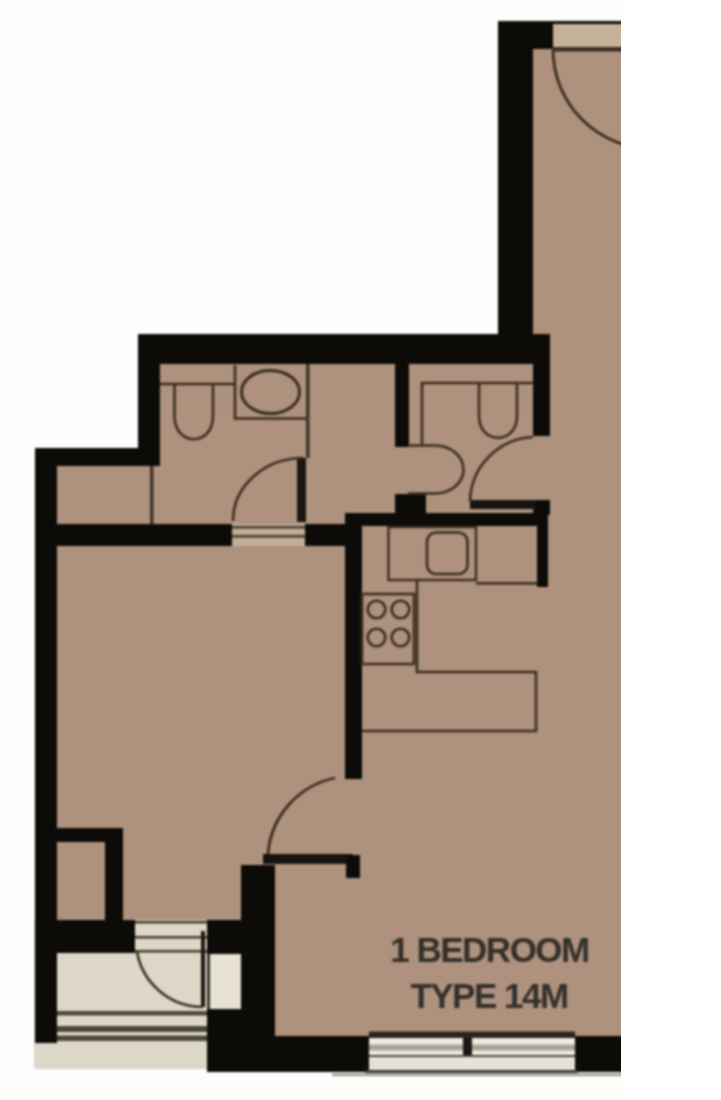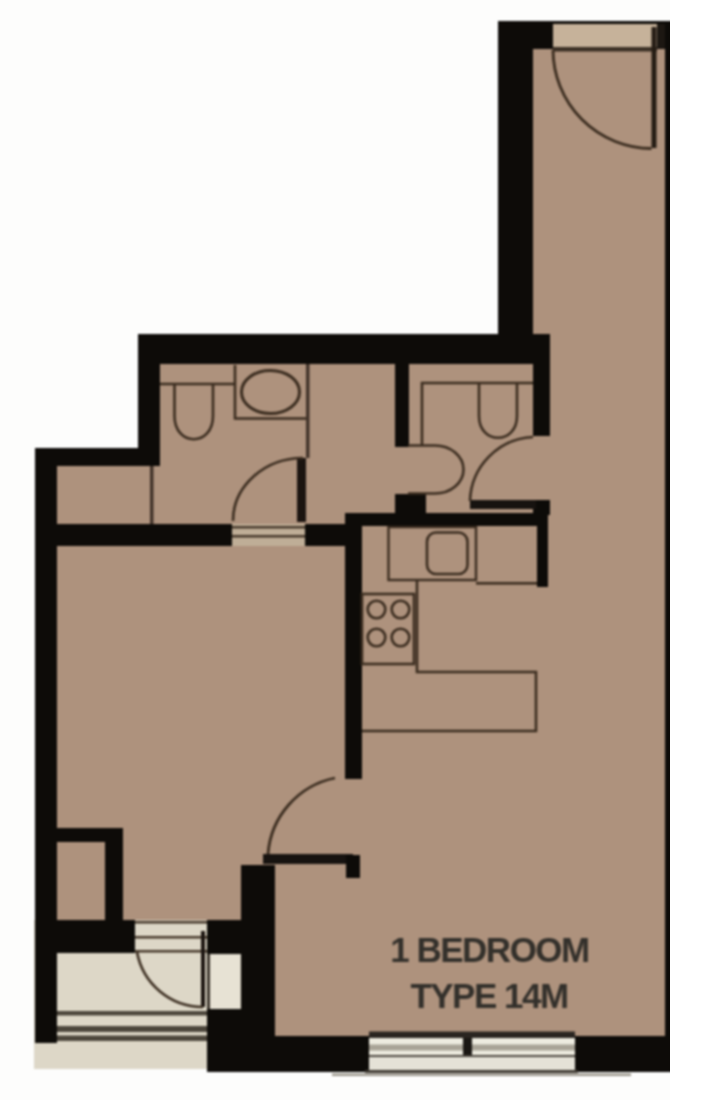--- a/index.html
+++ b/index.html
@@ -1,16 +1,16 @@
 <!DOCTYPE html>
 <html><head>
 <meta charset="utf-8">
 <style>
   html,body{margin:0;padding:0;background:#ffffff;}
-  #stage{position:relative;width:670px;height:1100px;background:#fdfdfc;overflow:hidden;}
+  #stage{position:relative;width:621px;height:1100px;background:#fdfdfc;overflow:hidden;}
   svg{display:block;filter:blur(0.85px);}
   .txt{font-family:"Liberation Sans", sans-serif;font-weight:700;fill:#33302b;}
 </style>
 </head>
 <body>
 
 <div id="stage">
 <svg width="721" height="1100" viewBox="0 0 721 1100">
 
   <g>

